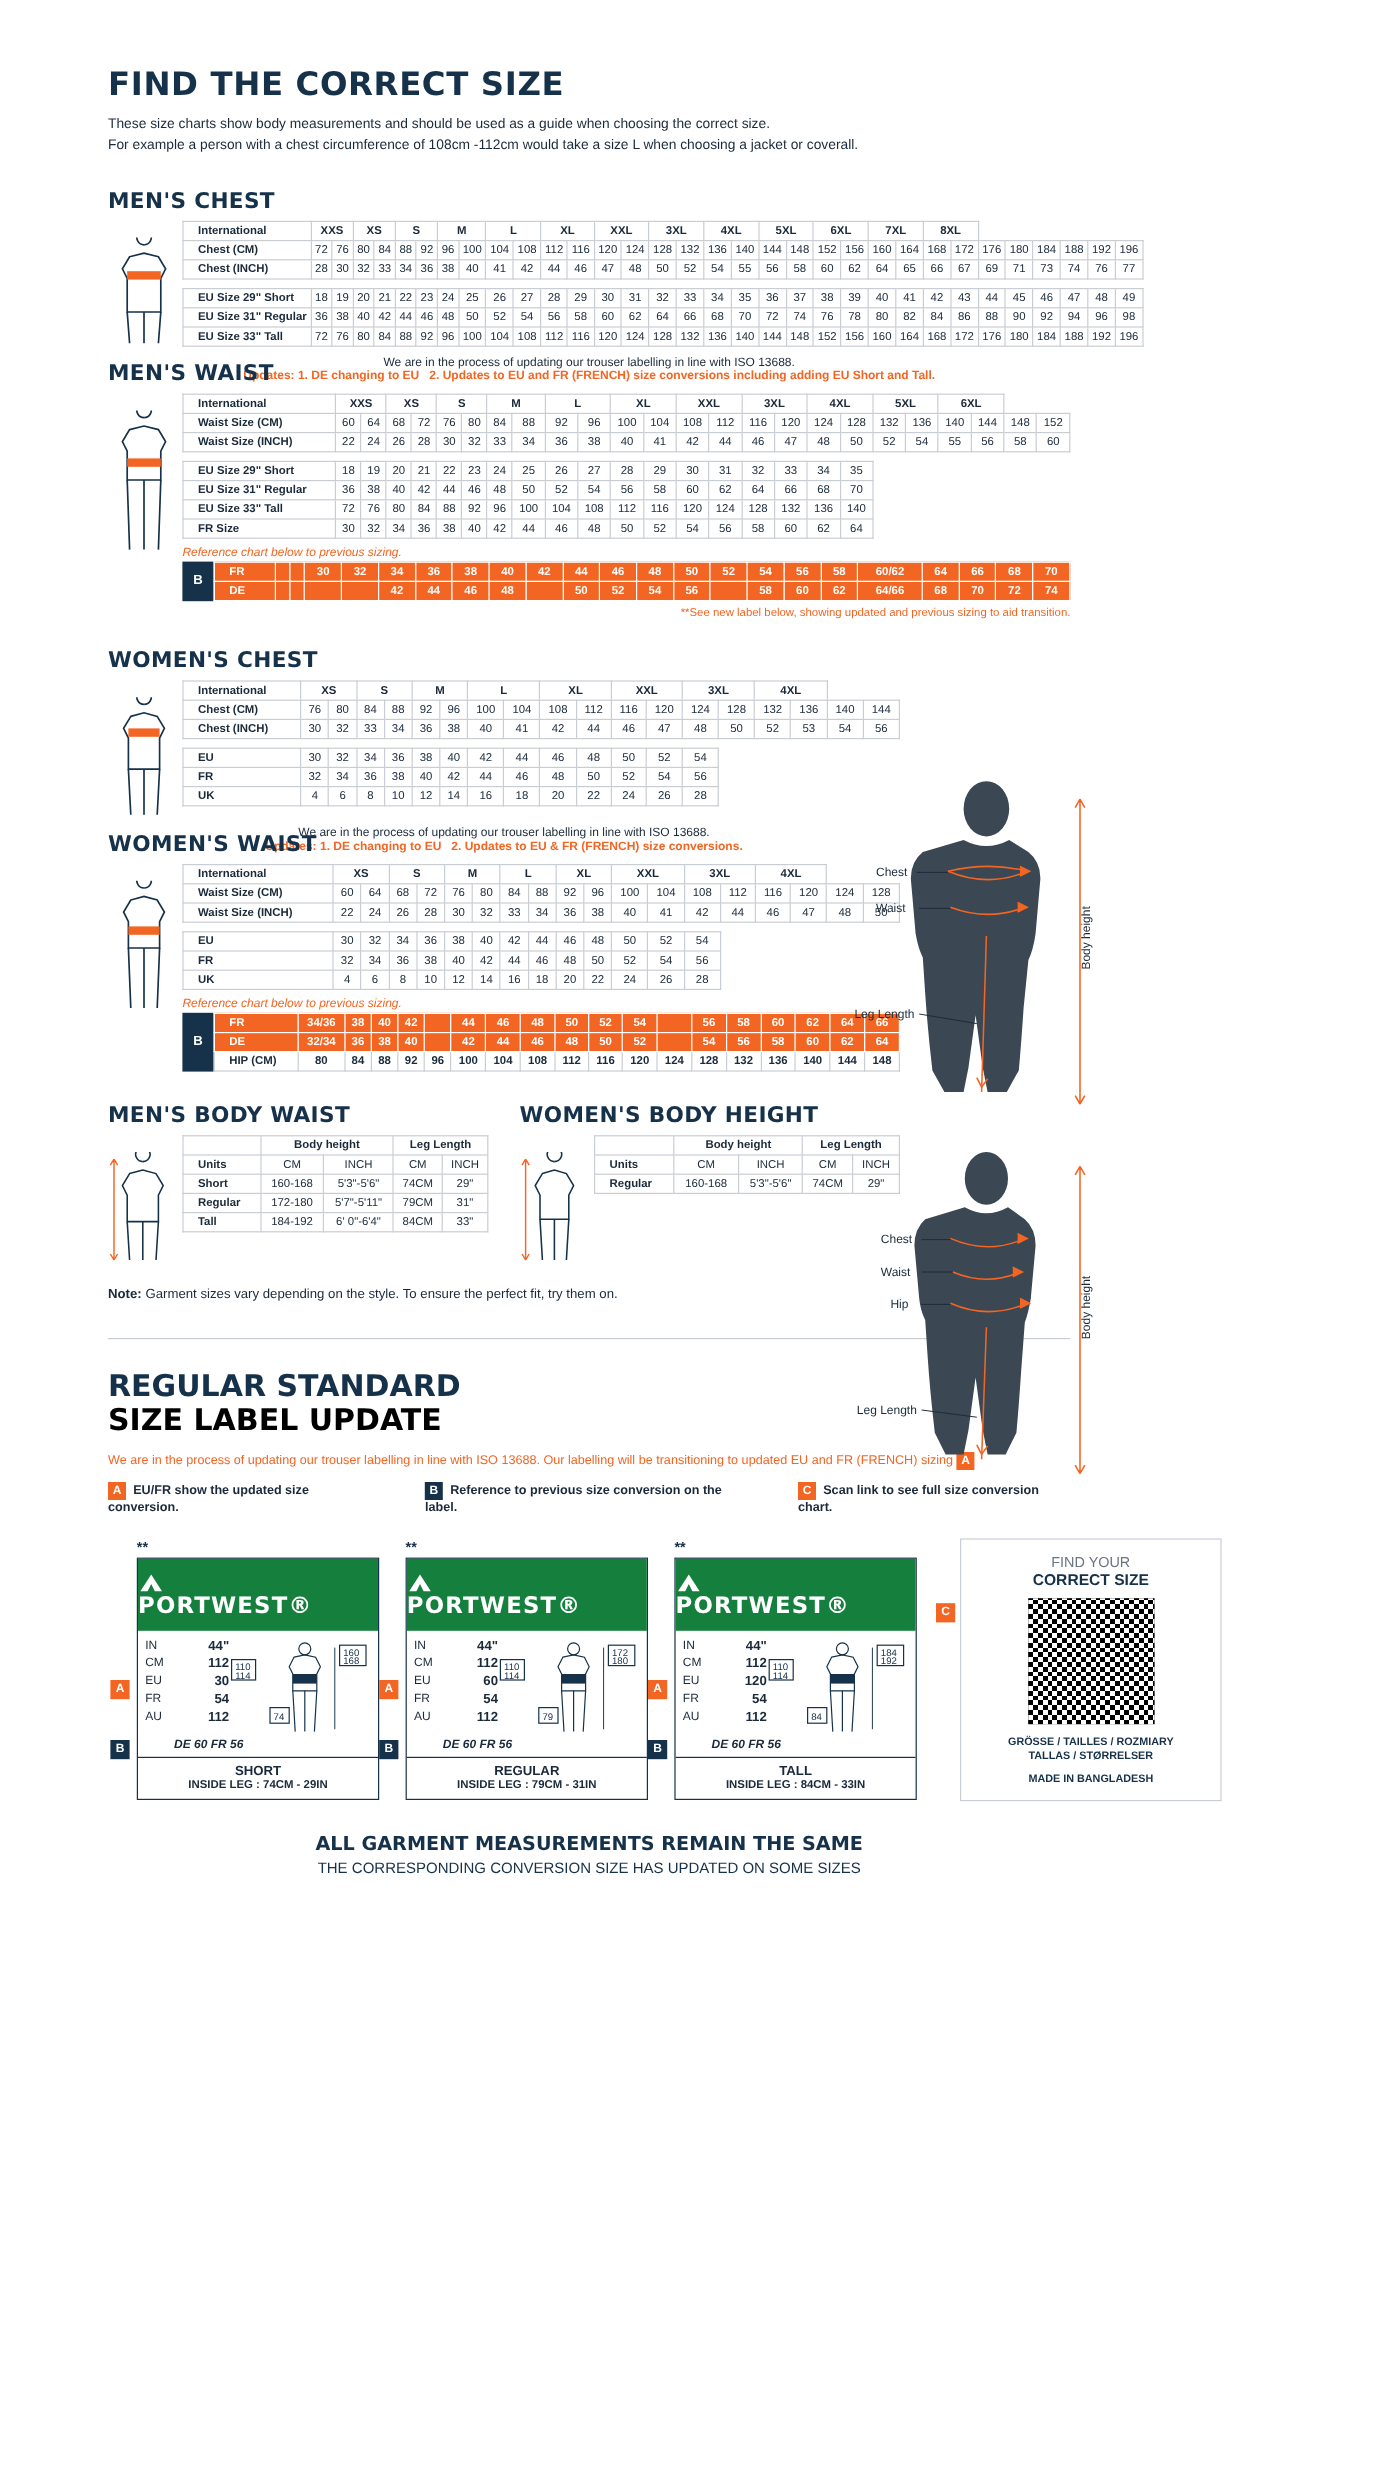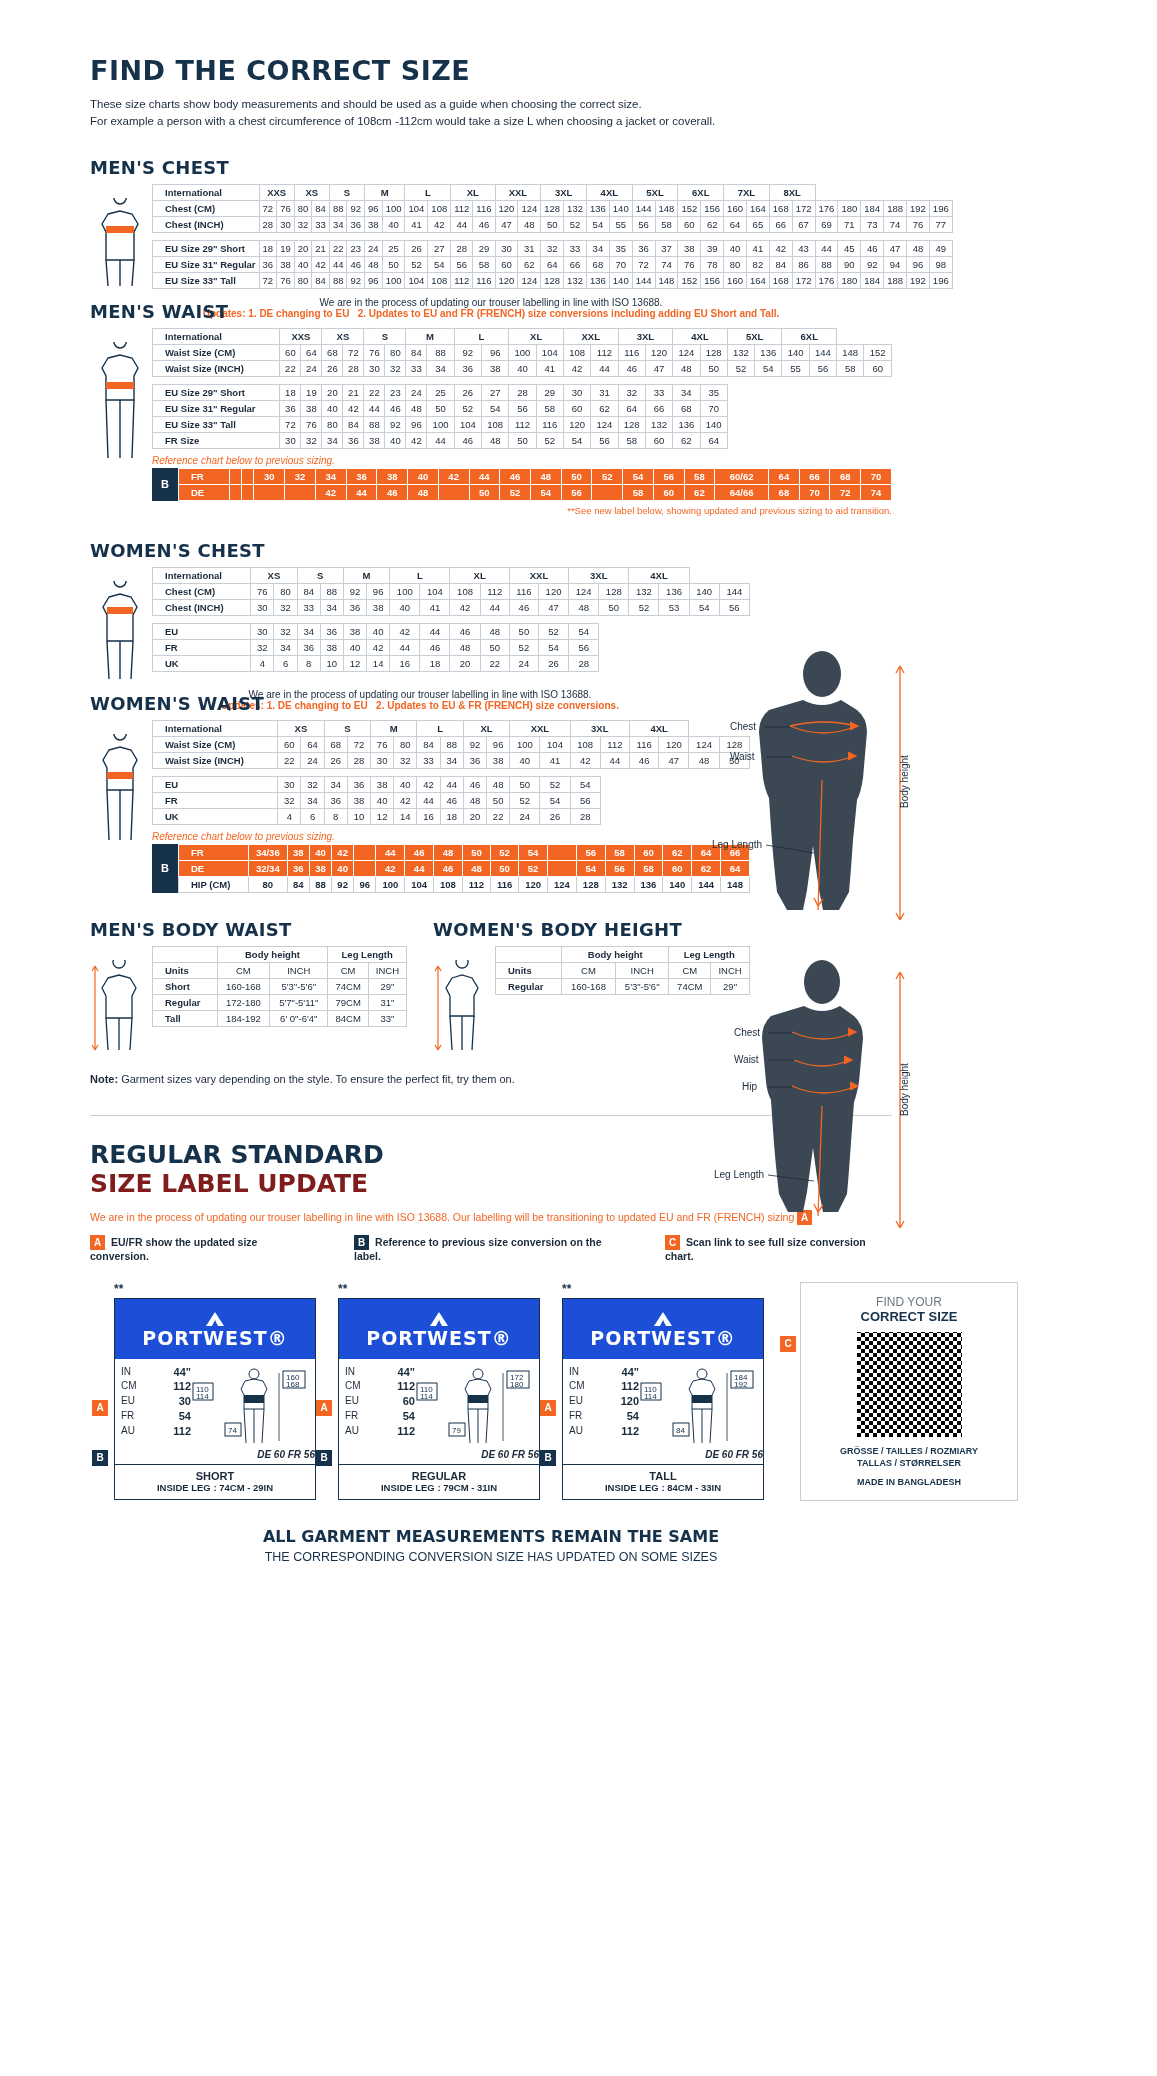--- a/index.html
+++ b/index.html
@@ -24,34 +24,34 @@
   .orange-table td{border:1px solid #ffffff;background:#f26522;color:#ffffff;font-weight:bold;}
   .orange-table td.lbl{text-align:left;}
   .badge{display:inline-block;width:15px;height:15px;background:#16314a;color:#fff;font-size:10px;font-weight:bold;line-height:15px;text-align:center;}
   .badge.o{background:#f26522;}
   .starnote{font-size:9.5px;color:#f26522;text-align:right;margin-top:4px;}
   .two{display:flex;gap:26px;}
   .models{position:absolute;right:70px;top:648px;width:240px;}
   .modelblk{position:relative;margin-bottom:18px;}
   .hr{border:none;border-top:1px solid #c9ced4;margin:30px 0 24px 0;}
   h2.ind{font-size:25px;font-weight:bold;color:#16314a;margin:0;font-family:"DejaVu Sans",sans-serif;}
-  h2.ind2{font-size:25px;font-weight:bold;color:#7f1d1d;margin:0 0 12px 0;font-family:"DejaVu Sans",sans-serif;}
+  h2.ind2{font-size:25px;font-weight:bold;color:#000000;margin:0 0 12px 0;font-family:"DejaVu Sans",sans-serif;}
   .legend{font-size:10.5px;margin:10px 0 6px 0;}
   .legendrow{display:flex;gap:40px;font-size:10.5px;margin:10px 0 20px 0;align-items:center;}
   .legendrow span.t{margin-left:6px;font-weight:bold;}
   .labels{display:flex;gap:22px;align-items:flex-start;}
   .labelcard{width:200px;border:1px solid #16314a;background:#fff;position:relative;}
-  .lbl-head{background:#1d4ed8;color:#fff;text-align:center;padding:12px 0 10px 0;}
+  .lbl-head{background:#15803d;color:#fff;padding:12px 0 10px 0;}
   .lbl-brand{font-family:"DejaVu Sans",sans-serif;font-size:19px;font-weight:bold;letter-spacing:1px;}
   .lbl-body{display:flex;padding:6px 4px 2px 6px;font-size:10px;}
   .codes{width:70px;}
   .codes div{display:flex;justify-content:space-between;line-height:1.35;}
   .codes b{font-size:11px;}
   .figbox{flex:1;position:relative;height:80px;}
-  .lbl-de{font-size:10px;font-style:italic;font-weight:bold;padding:2px 0 4px 30px;text-align:right;}
+  .lbl-de{font-size:10px;font-style:italic;font-weight:bold;padding:2px 0 4px 30px;}
   .lbl-foot{border-top:1px solid #16314a;text-align:center;font-size:9.5px;padding:5px 0 6px 0;font-weight:bold;}
   .lbl-foot .big{font-size:11px;font-weight:bold;display:block;}
   .sidebadge{position:absolute;left:-22px;width:16px;height:16px;font-size:10px;line-height:16px;text-align:center;color:#fff;font-weight:bold;}
   .stars{font-size:12px;color:#16314a;font-weight:bold;margin-bottom:2px;}
   .qrcard{width:200px;border:1px solid #c9ced4;text-align:center;padding:12px 8px;}
   .qrcard .t1{font-size:12px;color:#6b7680;}
   .qrcard .t2{font-size:13px;font-weight:bold;color:#16314a;margin-bottom:8px;}
   .qr{width:105px;height:105px;margin:0 auto 8px auto;background:
      repeating-linear-gradient(0deg,#000 0 4px,#fff 4px 8px),
      repeating-linear-gradient(90deg,#000 0 4px,#fff 4px 8px);

